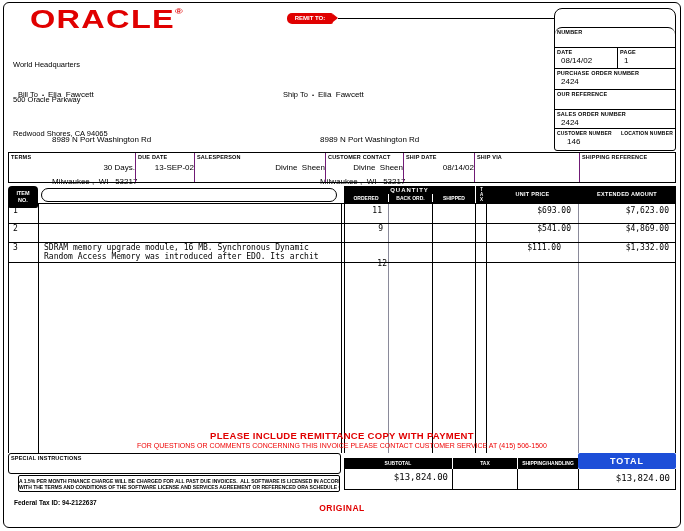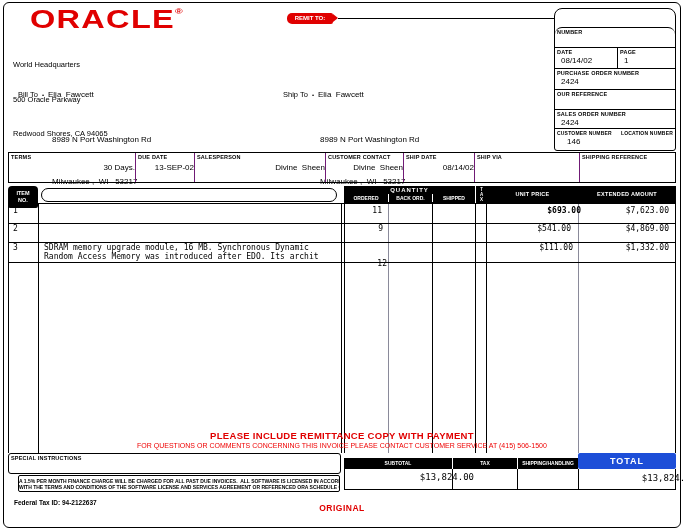--- a/index.html
+++ b/index.html
@@ -94,21 +94,21 @@
   .totals { left:344px; top:453px; width:332px; height:38px; }
   .tot-bar { position:absolute; left:0; top:5px; width:234px; height:11px; background:#000; display:flex; }
   .tot-bar div { color:#fff; font-size:5px; font-weight:bold; text-align:center; line-height:11px; }
   .tot-bar div + div { border-left:1px solid #fff; }
   .tb-sub { width:108px; } .tb-tax { width:65px; } .tb-ship { width:61px; }
   .tot-total-box { position:absolute; left:234px; top:0; width:98px; height:16px; background:#1d4ed8;
     color:#fff; font-size:9px; font-weight:bold; text-align:center; line-height:16px;
     border-radius:2px; letter-spacing:1px; }
   .tot-values { position:absolute; left:0; top:16px; width:332px; height:21px; border-bottom:1px solid #000; }
   .tot-values .tvl { position:absolute; top:0; width:1px; height:21px; background:#000; }
-  .tot-val { position:absolute; font-size:9px; text-align:right; white-space:pre;margin-left:26px; }
+  .tot-val { position:absolute; font-size:9px; text-align:right; white-space:pre; }
 
   
   .special { left:8px; top:453px; width:333px; height:21px; border:1px solid #000; border-radius:3px; }
   .fineprint { left:18px; top:475px; width:322px; height:17px; border:1px solid #000; border-radius:2px;
     font-size:5px; font-weight:bold; text-align:center; line-height:6px; padding-top:2px;
     white-space:pre; overflow:hidden; }
   .fedtax { left:14px; top:499px; font-size:6.5px; font-weight:bold; }
   .original { left:0; top:503px; width:684px; text-align:center; color:#e00000;
     font-weight:bold; font-size:8.5px; letter-spacing:0.5px; }
 </style>
@@ -244,33 +244,33 @@
     <div class="vline" style="left:467px;"></div>
     <div class="vline" style="left:478px;"></div>
     <div class="vline gray" style="left:570px;"></div>
     <div class="vline" style="left:667px;"></div>
     <div class="hline" style="top:19px;"></div>
     <div class="hline" style="top:38px;"></div>
     <div class="hline" style="top:58px;"></div>
 
     <div class="cellv mono" style="left:3px; top:3px; width:24px; padding-left:2px;">1</div>
     <div class="cellv mono num" style="left:338px; top:3px; width:42px; padding-right:6px;">11</div>
-    <div class="cellv mono num" style="left:489px; top:3px; width:88px; padding-right:4px;font-weight:bold;">$693.00</div>
+    <div class="cellv mono num" style="left:479px; top:3px; width:88px; padding-right:4px;">$693.00</div>
     <div class="cellv mono num" style="left:571px; top:3px; width:93px; padding-right:3px;">$7,623.00</div>
 
     <div class="cellv mono" style="left:3px; top:21px; width:24px; padding-left:2px;">2</div>
     <div class="cellv mono num" style="left:336px; top:21px; width:42px; padding-right:3px;">9</div>
     <div class="cellv mono num" style="left:479px; top:21px; width:88px; padding-right:4px;">$541.00</div>
     <div class="cellv mono num" style="left:571px; top:21px; width:93px; padding-right:3px;">$4,869.00</div>
 
     <div class="cellv mono" style="left:3px; top:40px; width:24px; padding-left:2px;">3</div>
     <div class="cellv mono" style="left:36px; top:40px;">SDRAM memory upgrade module, 16 MB. Synchronous Dynamic
 Random Access Memory was introduced after EDO. Its archit</div>
     <div class="cellv mono num" style="left:340px; top:40px; width:42px; padding-right:3px;margin-top:16px;">12</div>
-    <div class="cellv mono num" style="left:481px; top:40px; width:88px; padding-right:4px;">$111.00</div>
+    <div class="cellv mono num" style="left:469px; top:40px; width:88px; padding-right:4px;">$111.00</div>
     <div class="cellv mono num" style="left:571px; top:40px; width:93px; padding-right:3px;">$1,332.00</div>
   </div>
 
   <div class="abs notice1">PLEASE INCLUDE REMITTANCE COPY WITH PAYMENT</div>
   <div class="abs notice2">FOR QUESTIONS OR COMMENTS CONCERNING THIS INVOICE PLEASE CONTACT CUSTOMER SERVICE AT (415) 506-1500</div>
 
   <div class="abs totals">
     <div class="tot-bar">
       <div class="tb-sub">SUBTOTAL</div>
       <div class="tb-tax">TAX</div>

